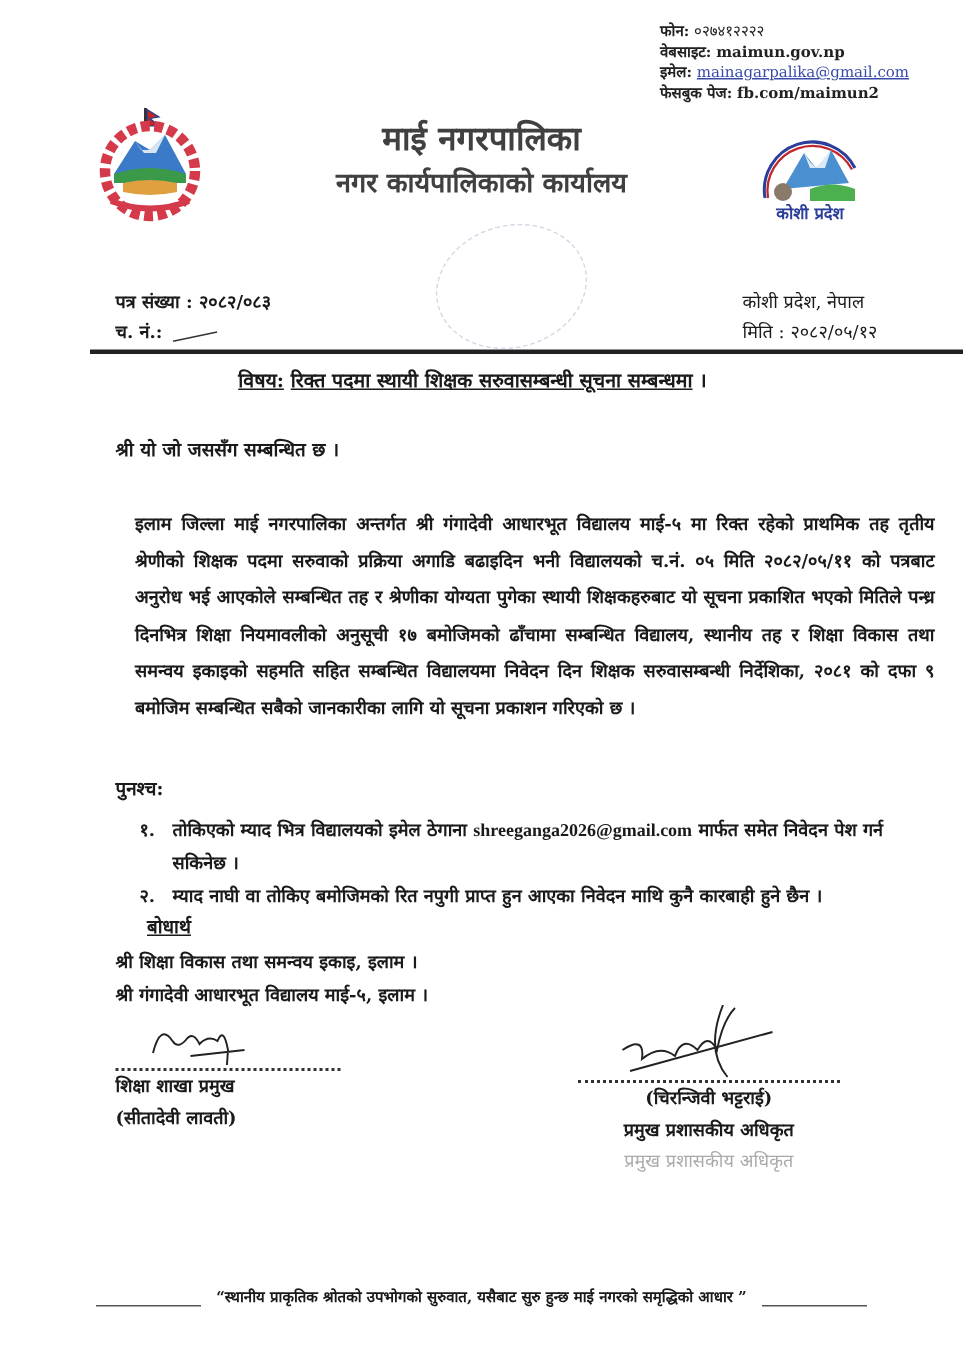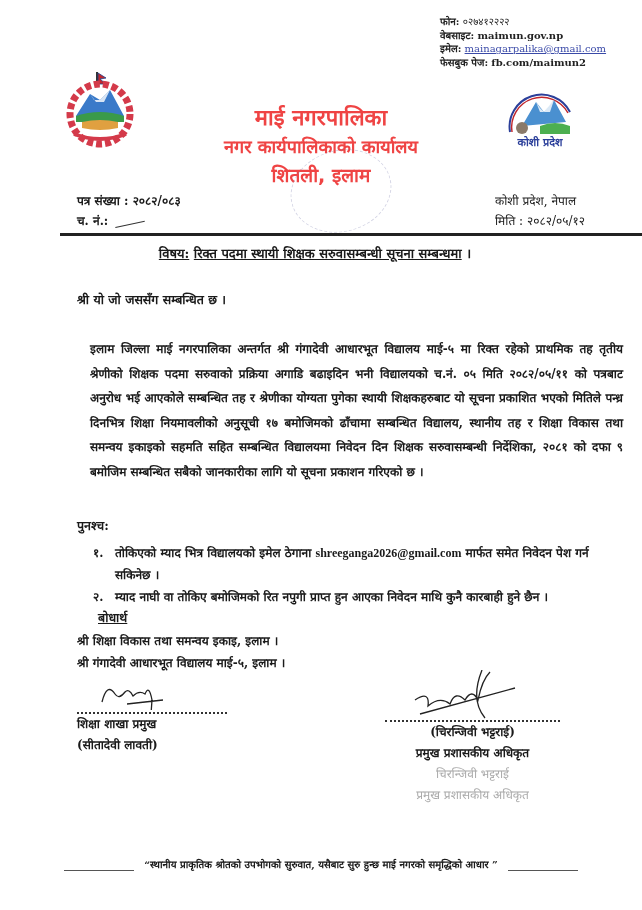--- a/index.html
+++ b/index.html
@@ -20,21 +20,21 @@
   }
   .contact .row { white-space: nowrap; }
   .contact .label { font-weight: bold; }
   .contact .link { color: #3a4aa8; text-decoration: underline; }
   
   .emblem { left: 60px; top: 70px; width: 80px; height: 80px; }
   .koshi { left: 500px; top: 82px; width: 80px; height: 80px; }
   
   .heading {
     left: 0; width: 642px; top: 80px;
-    text-align: center; color: #ef4444; font-weight: bold; margin-top: 24px;
+    text-align: center; color: #404040; font-weight: bold;
   }
   .heading .h1 { font-size: 22px; line-height: 28px; }
   .heading .h2 { font-size: 18px; line-height: 30px; }
   .heading .h3 { font-size: 19px; line-height: 26px; }
   .stamp {
     left: 290px; top: 150px; width: 100px; height: 80px;
     border-radius: 50%; opacity: 0.35;
     border: 1px dashed #8b8db8;
     transform: rotate(-15deg);
   }
@@ -117,21 +117,20 @@
     <polygon points="36,20 40,26 44,30 48,24 54,18 50,30 40,30" fill="#fff" opacity="0.8"></polygon>
     <path d="M40 44 Q55 38 70 44 L70 52 L40 52 Z" fill="#4caf50"></path>
     <circle cx="22" cy="46" r="6" fill="#8a7a6a"></circle>
     <text x="40" y="64" text-anchor="middle" font-size="11" font-weight="bold" fill="#2b3f9a" font-family="DejaVu Sans, sans-serif">कोशी प्रदेश</text>
   </svg>
 </div>
 
 <div class="abs heading">
   <div class="h1">माई नगरपालिका</div>
   <div class="h2">नगर कार्यपालिकाको कार्यालय</div>
-  <div class="h3">शितली, इलाम</div>
 </div>
 
 <div class="abs stamp"></div>
 
 <div class="abs meta-left">
   <div>
     <span>पत्र संख्या :</span>
     <span>२०८२/०८३</span>
   </div>
   <div>
@@ -190,21 +189,20 @@
 </div>
 
 <div class="abs sig-right">
   <div class="dots" style="height:50px;">
     <svg width="110" height="50" viewBox="0 0 110 50" style="position:absolute;left:25px;top:0;">
       <path d="M5 30 Q20 20 18 36 Q30 26 40 34 Q45 20 55 30 Q62 18 68 30 Q72 10 80 2 M72 0 Q60 30 75 48 M10 44 L105 18" fill="none" stroke="#222" stroke-width="1.3"></path>
     </svg>
   </div>
   <div>(चिरन्जिवी भट्टराई)</div>
   <div>प्रमुख प्रशासकीय अधिकृत</div>
-  <div class="ghost">चिरन्जिवी भट्टराई</div>
   <div class="ghost">प्रमुख प्रशासकीय अधिकृत</div>
 </div>
 
 <div class="abs footer">
   <span class="line"></span>
   <span>“स्थानीय प्राकृतिक श्रोतको उपभोगको सुरुवात, यसैबाट सुरु हुन्छ माई नगरको समृद्धिको आधार ”</span>
   <span class="line"></span>
 </div>
 
 </body></html>

